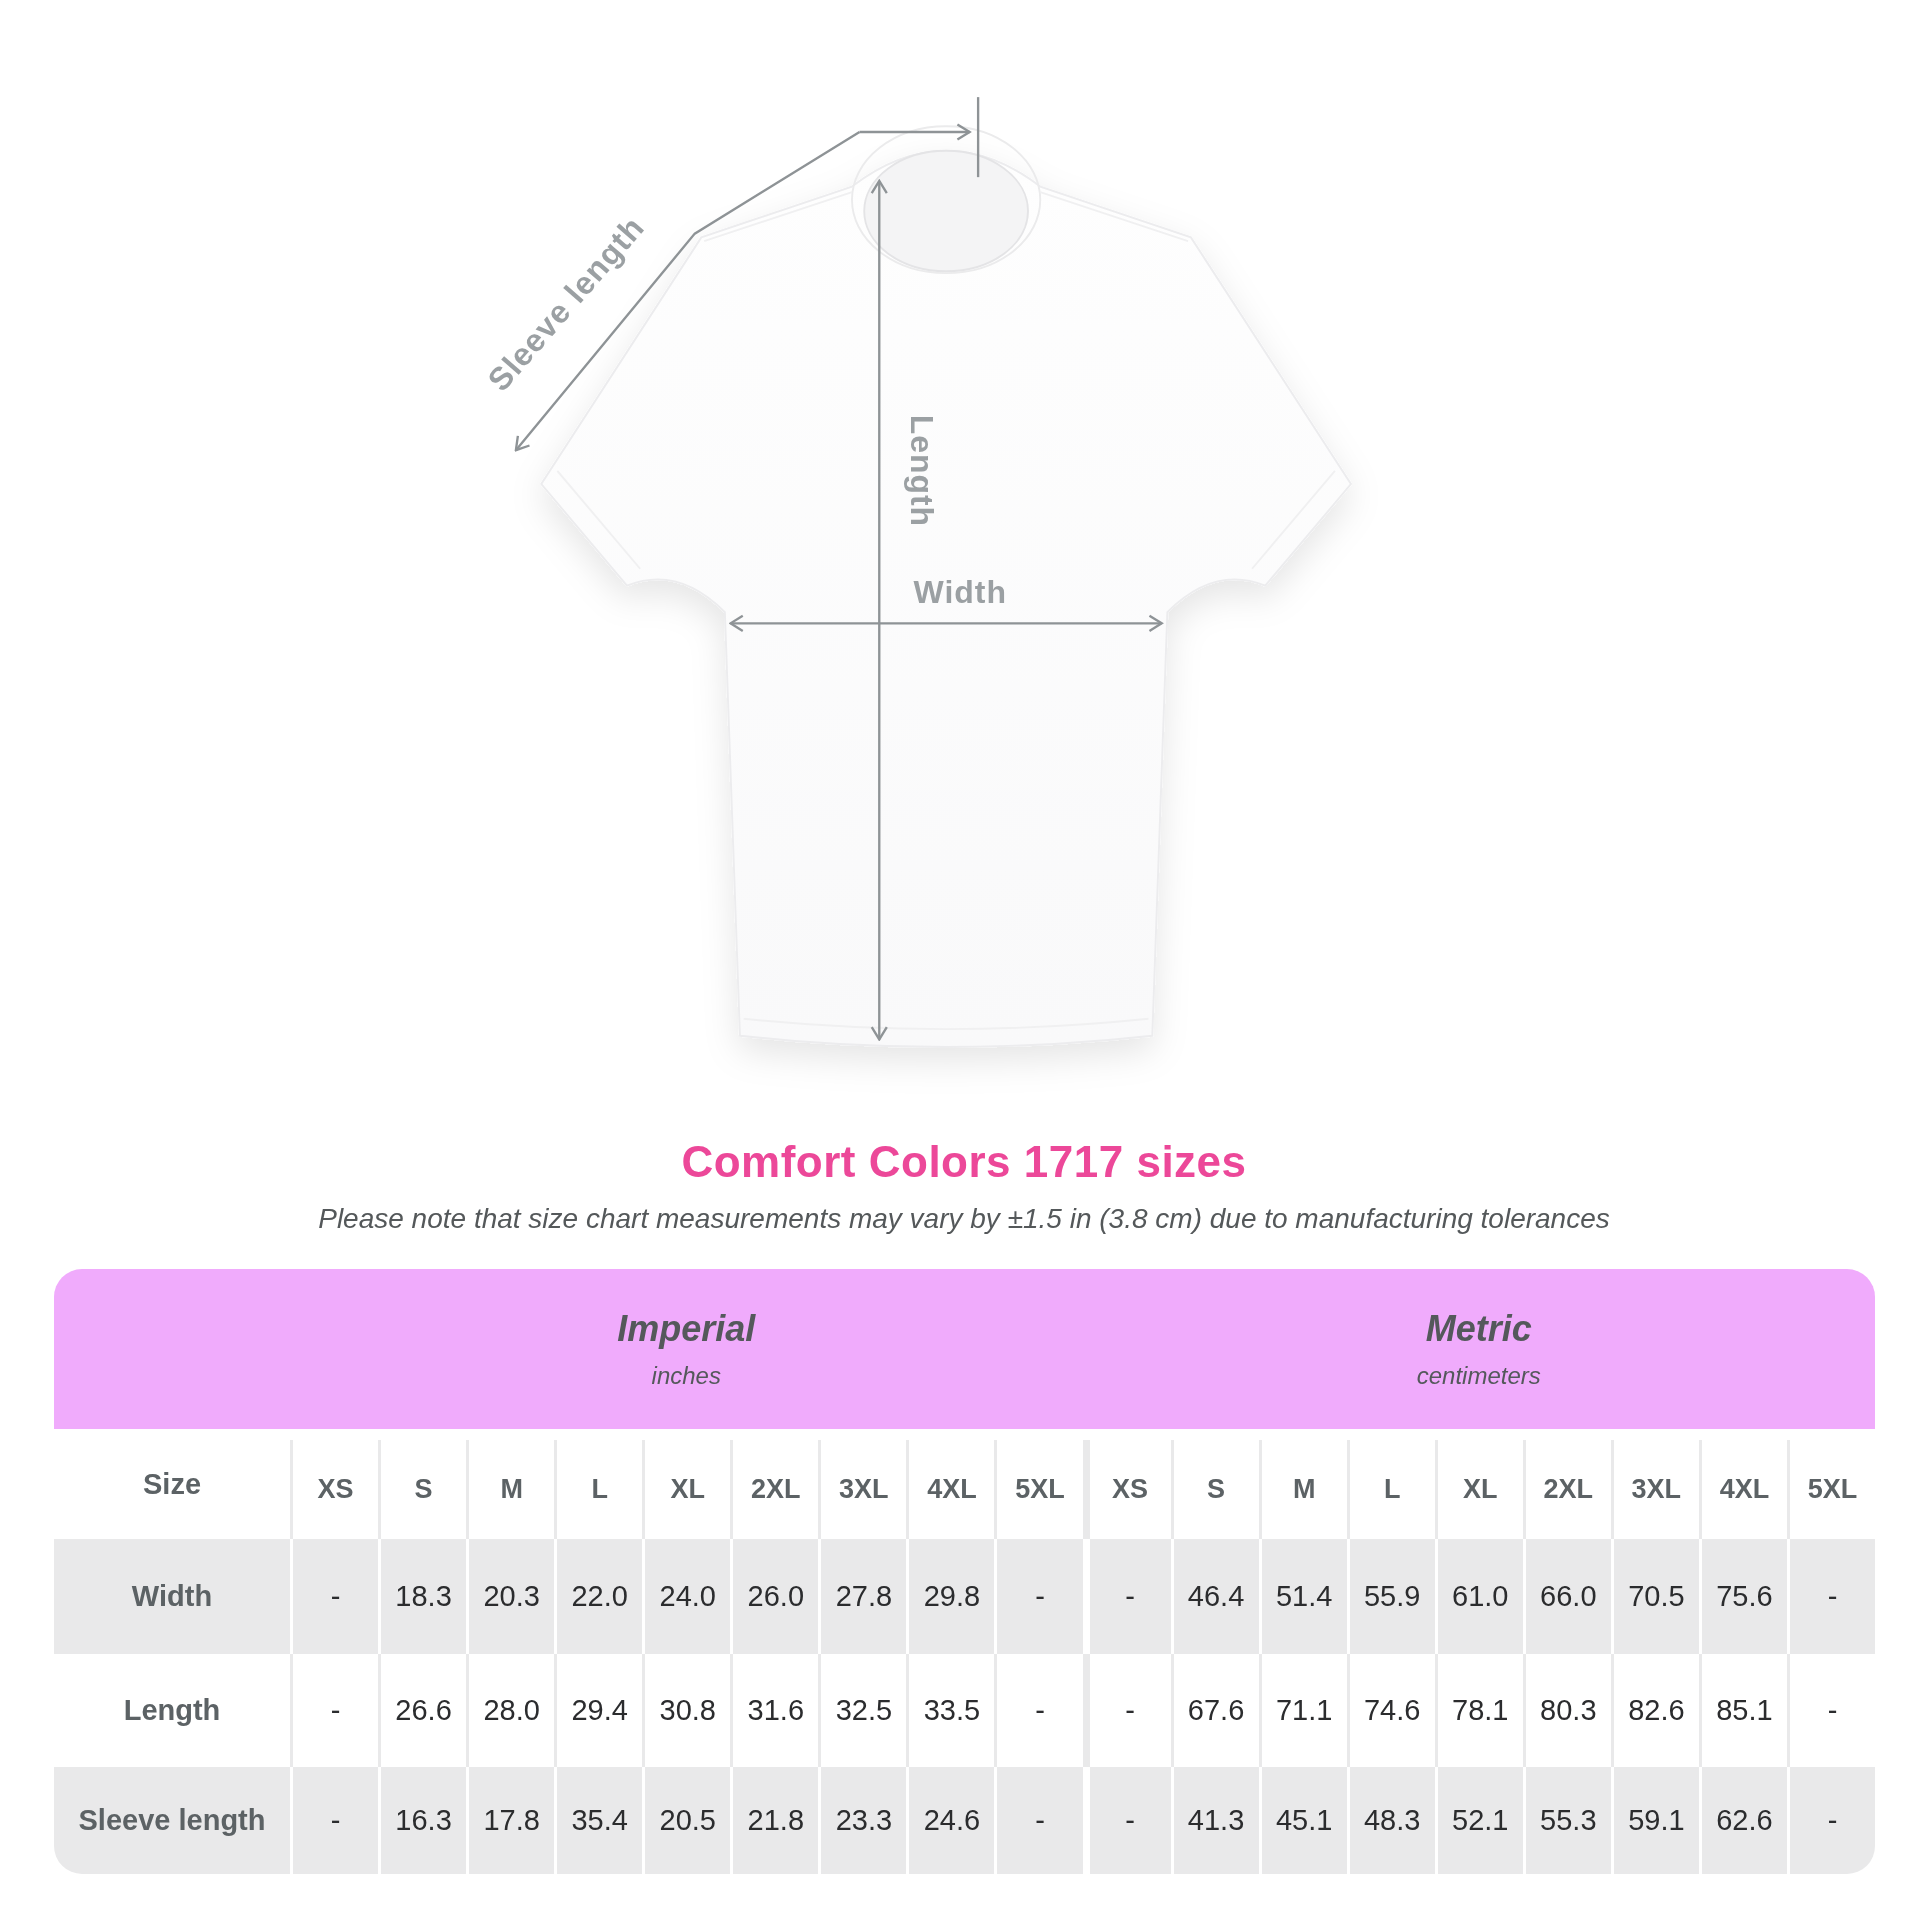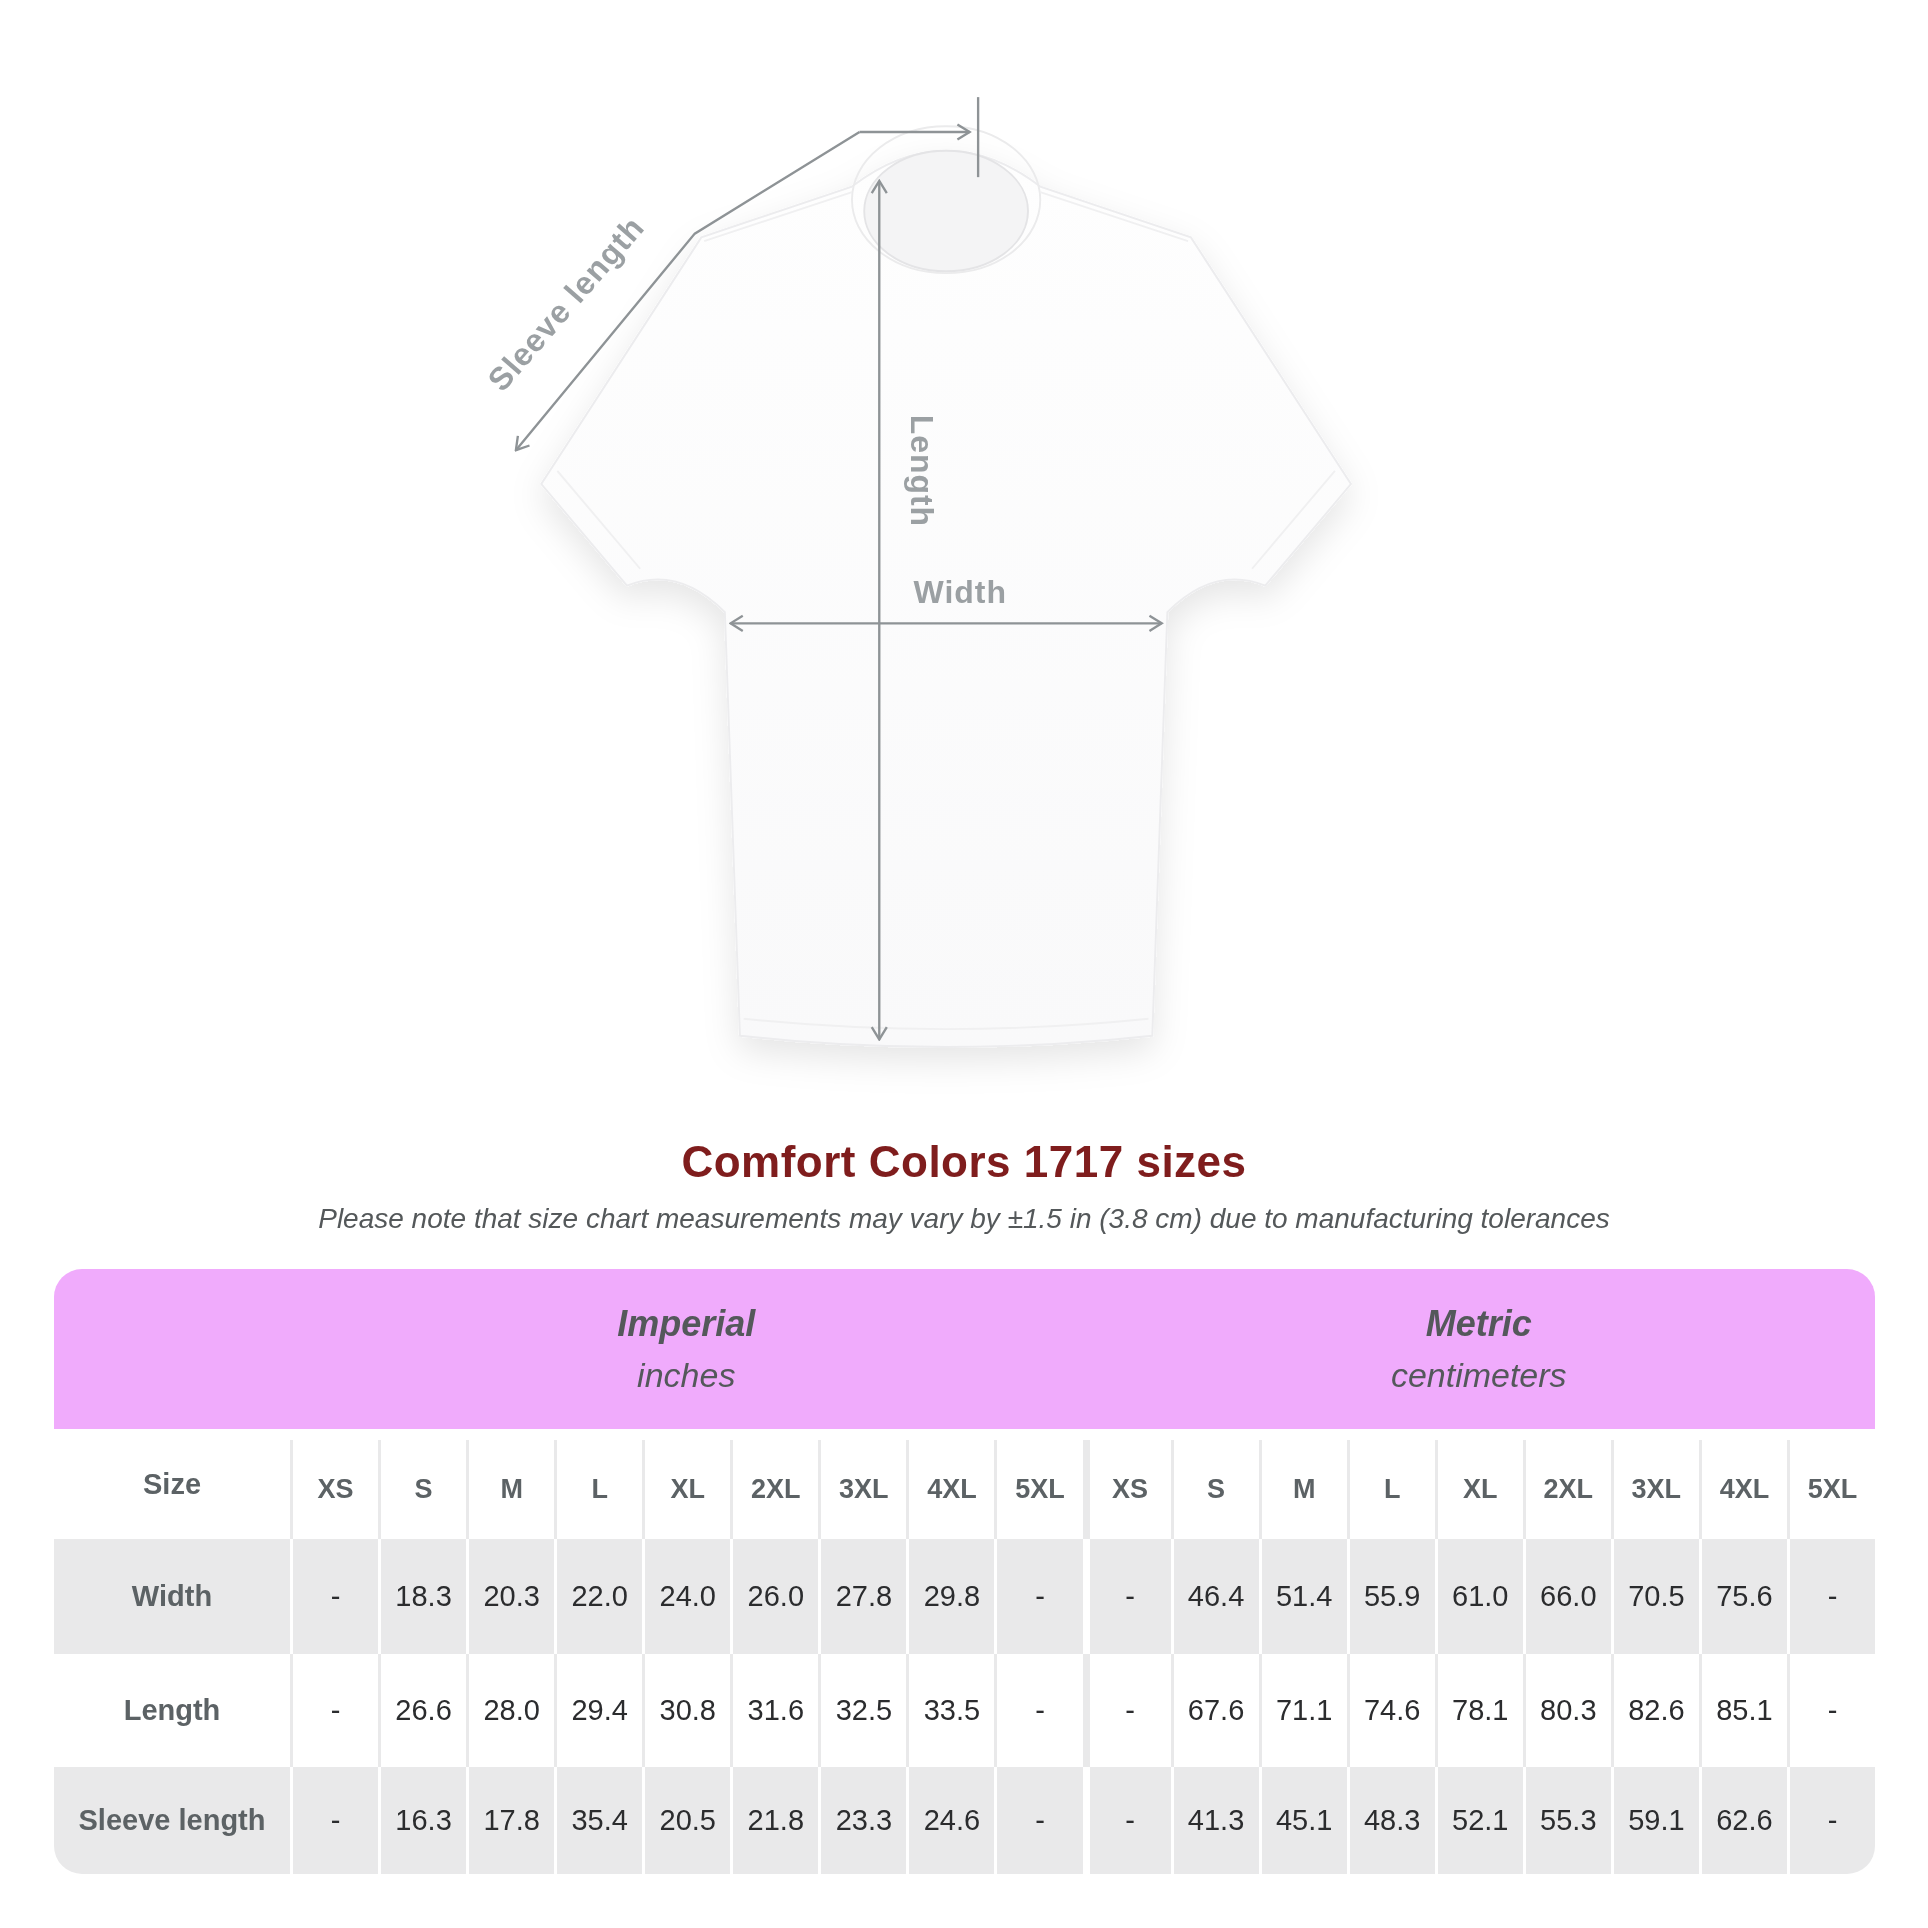--- a/index.html
+++ b/index.html
@@ -6,33 +6,33 @@
   html,body { width:1928px; height:1928px; background:#ffffff; overflow:hidden;
               font-family:"Liberation Sans", sans-serif; }
   .page { position:relative; width:1928px; height:1928px; background:#fff; }
 
   
   .diagram { position:absolute; left:0; top:0; width:1928px; height:1130px; }
   .ann-label { font-weight:bold; font-size:34px; fill:#9ba0a3; letter-spacing:1px; }
 
   
   .title { position:absolute; left:0; top:1137px; width:100%; text-align:center;
-           font-size:44px; font-weight:bold; color:#7f1d1d; letter-spacing:0.5px; }
+           font-size:44px; font-weight:bold; color:#ec4899; letter-spacing:0.5px; }
   .subtitle { position:absolute; left:0; top:1203px; width:100%; text-align:center;
               font-size:28px; font-style:italic; color:#54585a; }
 
   
   .size-table { position:absolute; left:54px; top:1269px; width:1821px; }
   .grid-row { display:grid; grid-template-columns:236px repeat(18, 1fr); }
 
   .group-row { height:160px; background:#f0abfc; border-radius:28px 28px 0 0; }
   .g-unit { grid-column: span 9; display:flex; flex-direction:column;
             align-items:center; justify-content:center; gap:11.3px; }
   .g-label { font-size:36px; font-weight:bold; font-style:italic; color:#54585b; }
-  .g-sub   { font-size:34px; font-style:italic; color:#54585b; }
+  .g-sub   { font-size:24px; font-style:italic; color:#54585b; }
 
   .cell { display:flex; align-items:center; justify-content:center; }
   .row-sizes  { height:110px; background:#fff; }
   .row-data-0 { height:115px; }
   .row-data-1 { height:113px; background:#fff; }
   .row-data-2 { height:107px; }
 
   
   .white-row .cell.d  { border-left:3.8px solid #e9e9ea; }
   .white-row .cell.dw { border-left:7.5px solid #e9e9ea; }

